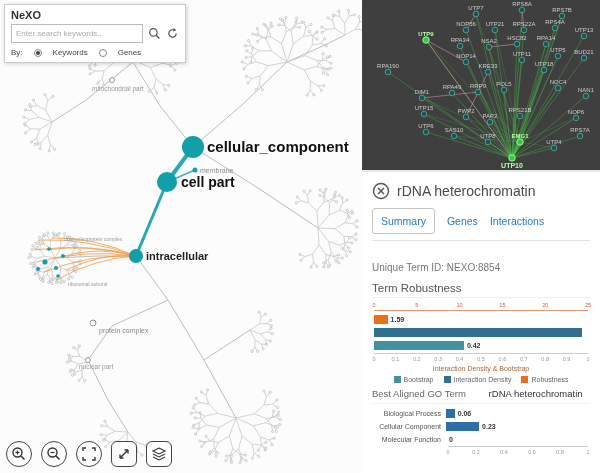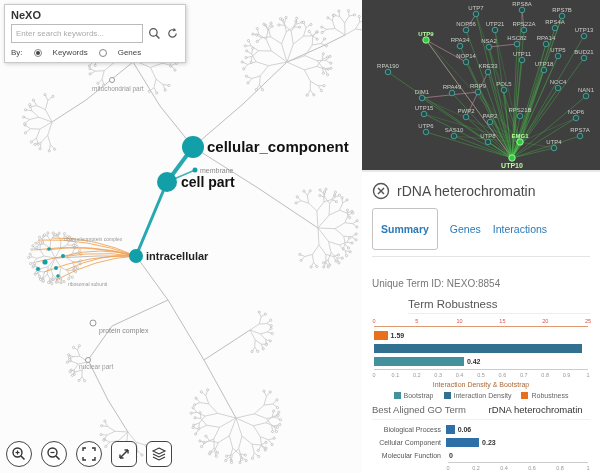--- a/index.html
+++ b/index.html
@@ -31,23 +31,23 @@
   .network-panel{position:absolute;left:362px;top:0;width:238px;height:170px;background:#3f3f3f;}
   .network-panel svg{display:block;}
 
   
   .details-panel{position:absolute;left:362px;top:170px;width:238px;height:303px;background:#fff;
     box-sizing:border-box;padding:10px 10px 0 10px;overflow:hidden;border-top:2px solid #e8e8e8;}
   .details-header{display:flex;align-items:center;gap:7px;}
   .details-title{font-size:14px;color:#4a4a4a;}
   .tabs{display:flex;gap:12px;align-items:center;margin-top:8px;border-bottom:1px solid #e4e4e4;padding-bottom:6px;}
   .tab{font-size:10.5px;color:#2a7ab9;cursor:pointer;}
-  .tab.active{border:1px solid #c3c3c3;border-radius:3px;padding:14px 8px;font-weight:bold;}
+  .tab.active{border:1px solid #c3c3c3;border-radius:3px;padding:6px 8px;}
   .term-id{font-size:10px;color:#777;margin-top:21px;}
-  .section-h{font-size:11.5px;color:#555;margin-top:9px;padding-bottom:3px;border-bottom:1px solid #eee;margin-left:36px;}
+  .section-h{font-size:11.5px;color:#555;margin-top:9px;padding-bottom:3px;border-bottom:1px solid #eee;}
 
   
   .chart{margin-top:3px;}
   .axis{position:relative;height:9px;margin:0 2px;}
   .axis .tick{position:absolute;font-size:5.5px;transform:translateX(-50%);white-space:nowrap;}
   .topaxis{border-bottom:1px solid #dd9a70;color:#d9534f;}
   .topaxis .tick{top:1px;}
   .bottomaxis{border-top:1px solid #ccc;color:#999;}
   .bottomaxis .tick{top:1.5px;}
   .bars{padding:2px 2px 1px 2px;}

